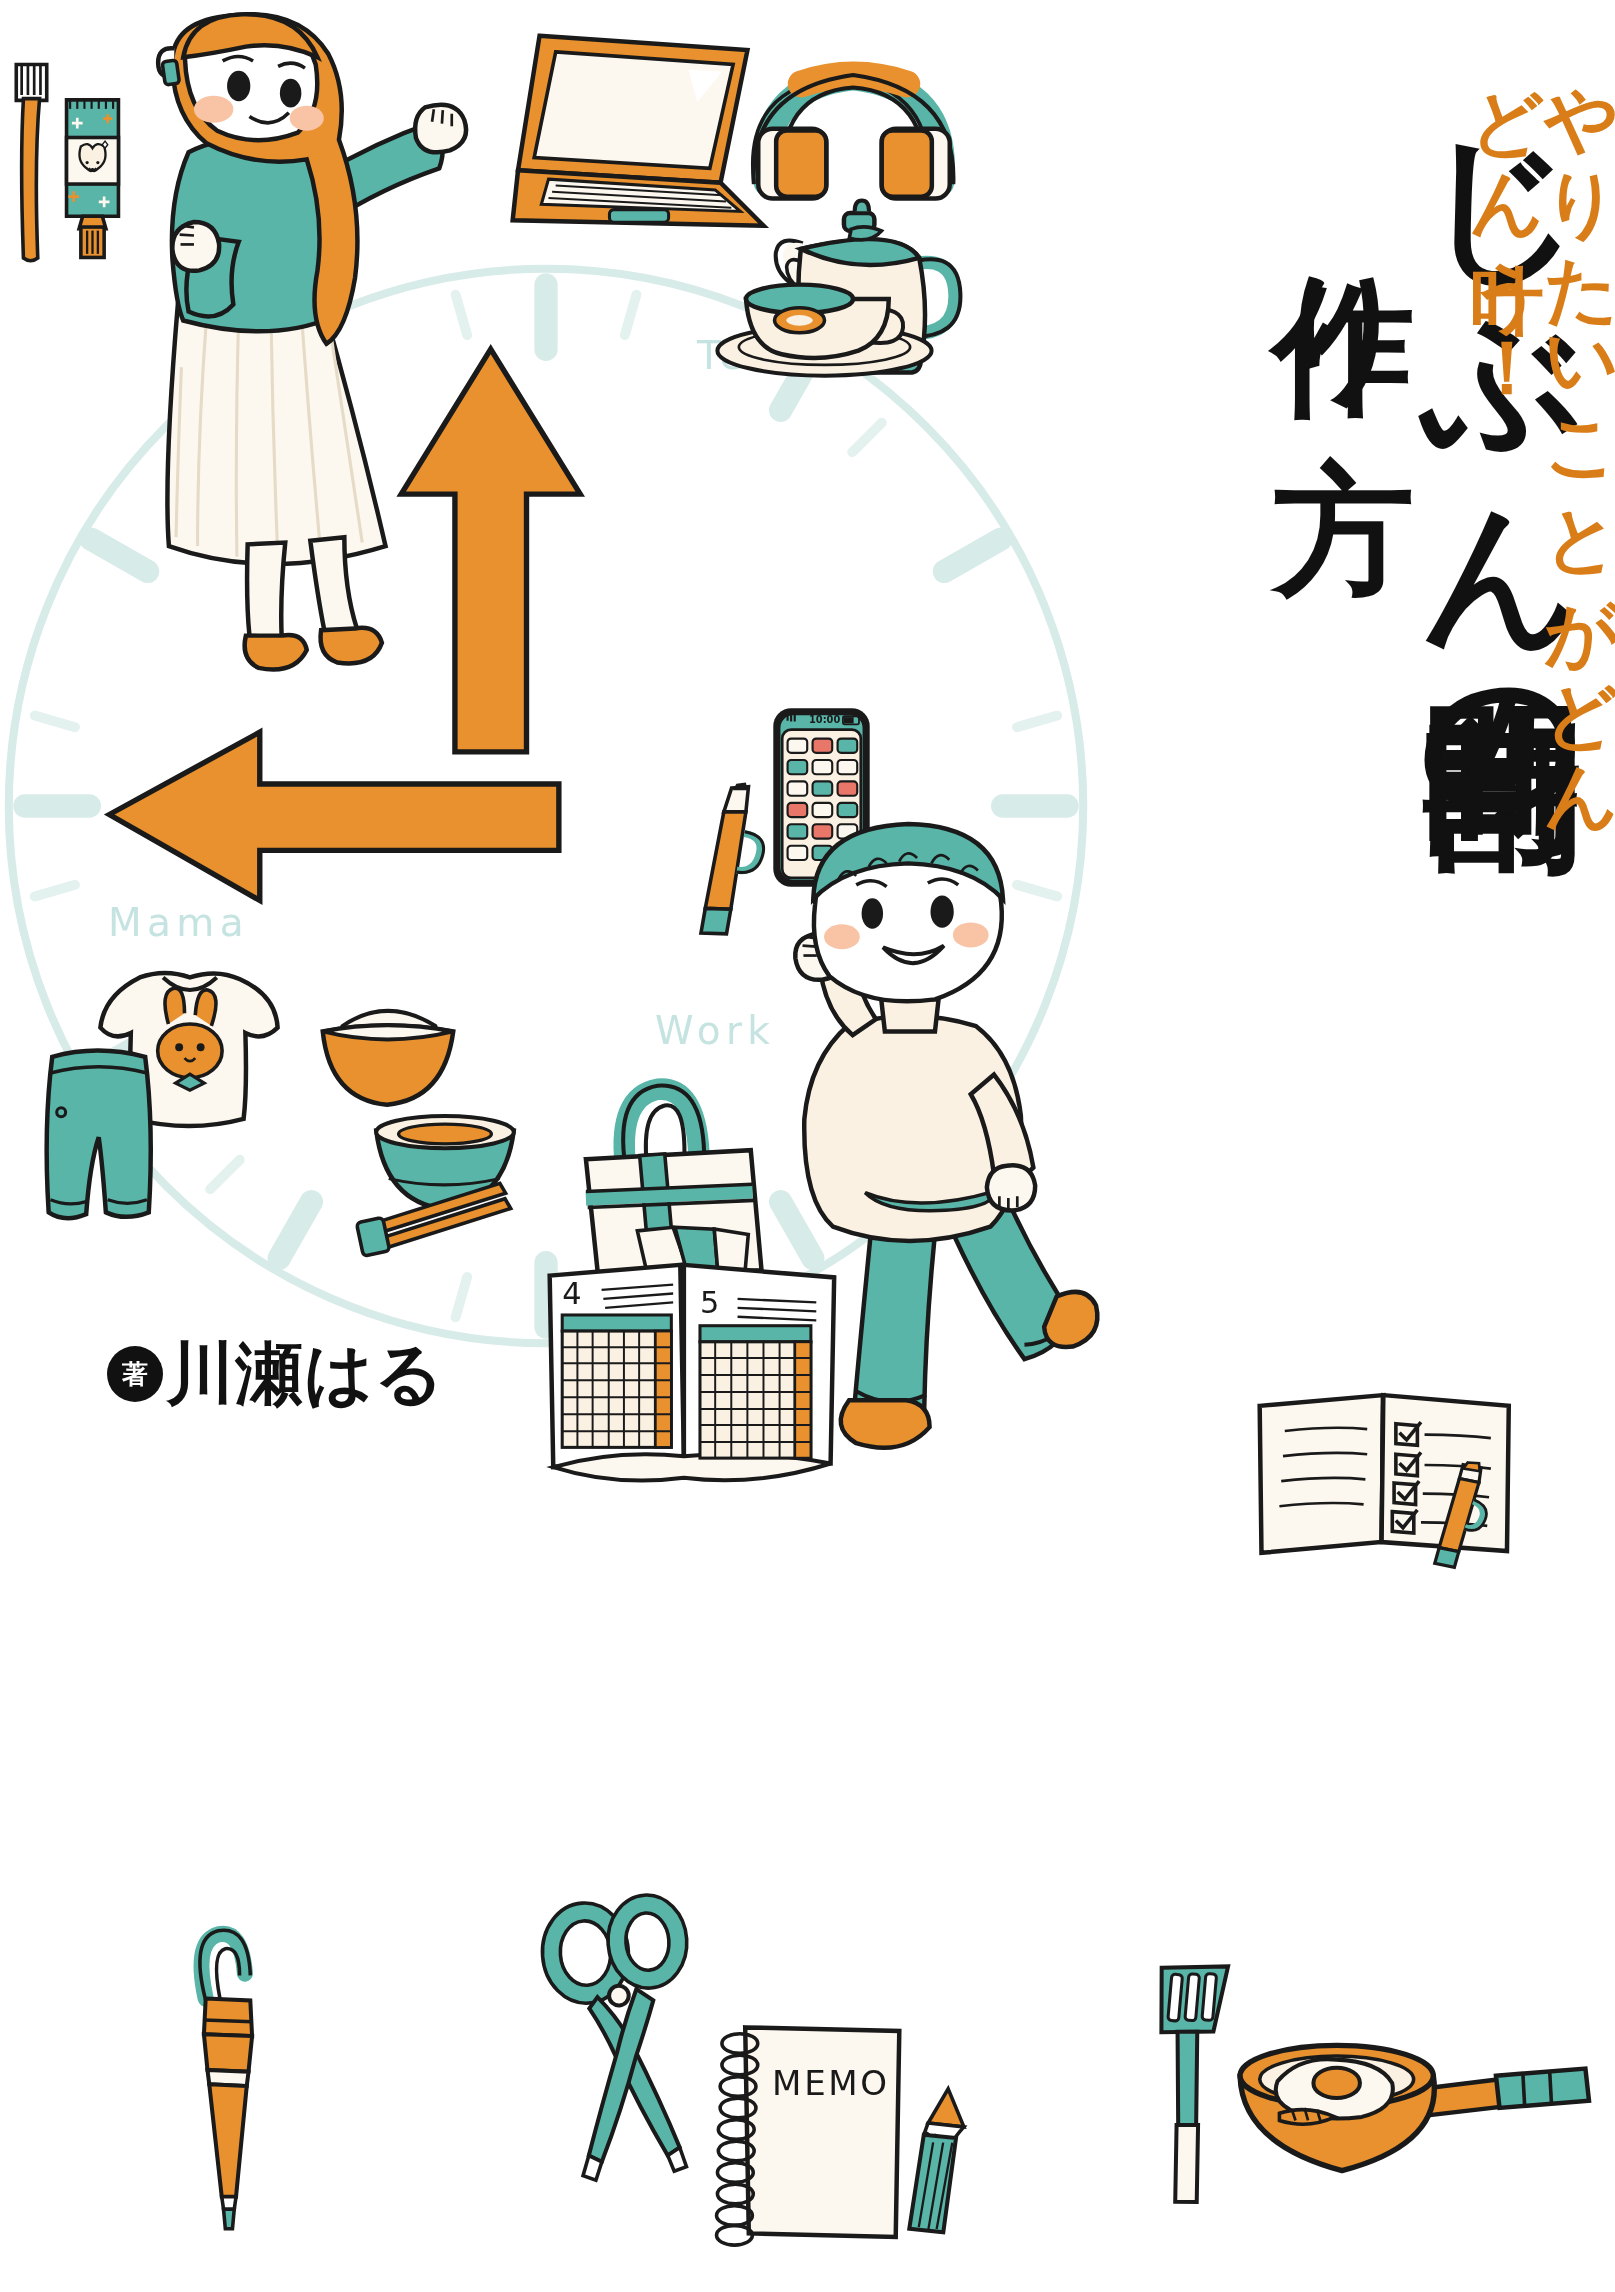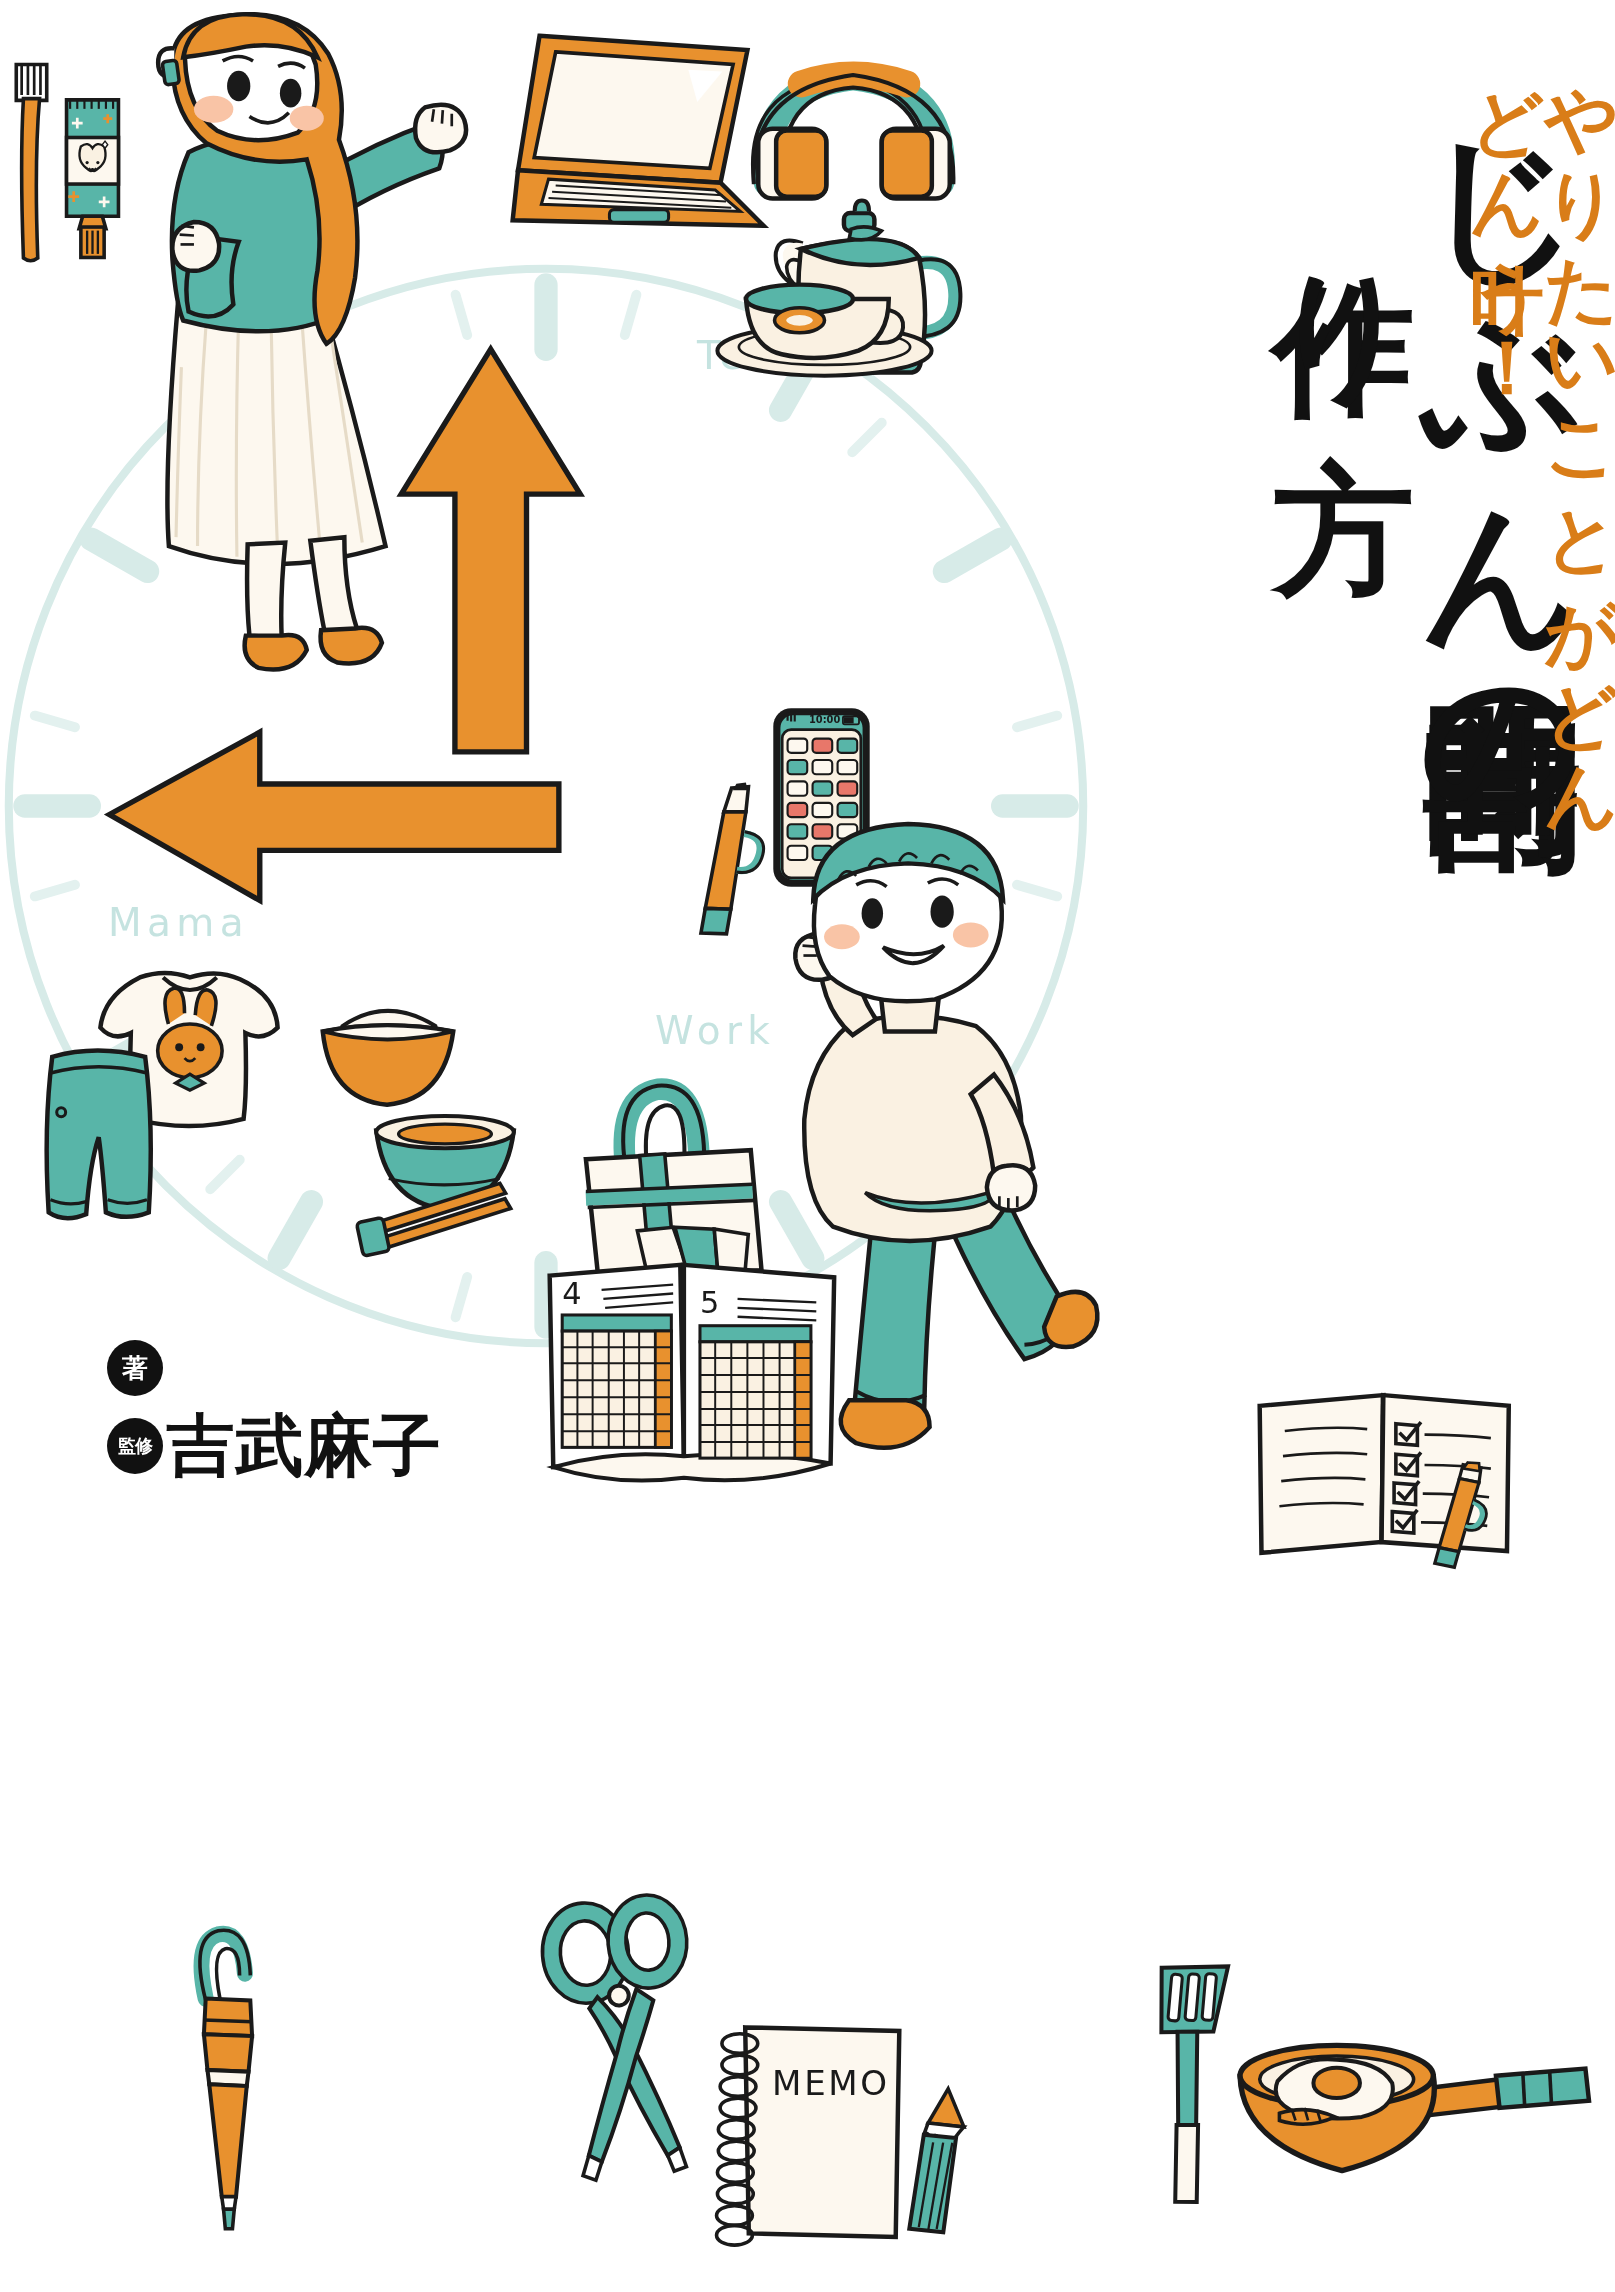--- a/index.html
+++ b/index.html
@@ -648,21 +648,18 @@
   </svg>
 
   <div class="title-col" id="title-line-1">じぶん時間割の</div>
   <div class="title-col" id="title-line-2">作り方</div>
 
   <div id="tagline">やりたいことがどんどん叶う！</div>
 
   <div id="credits">
     <div class="credit-row">
       <span class="credit-badge one">著</span>
-    </div>
-    <div class="credit-row">
-      <span class="credit-badge two">監修</span>
-      <span class="credit-name">吉武麻子</span>
+      <span class="credit-name">川瀬はる</span>
     </div>
   </div>
 
 </div>
 
 
 </body></html>

